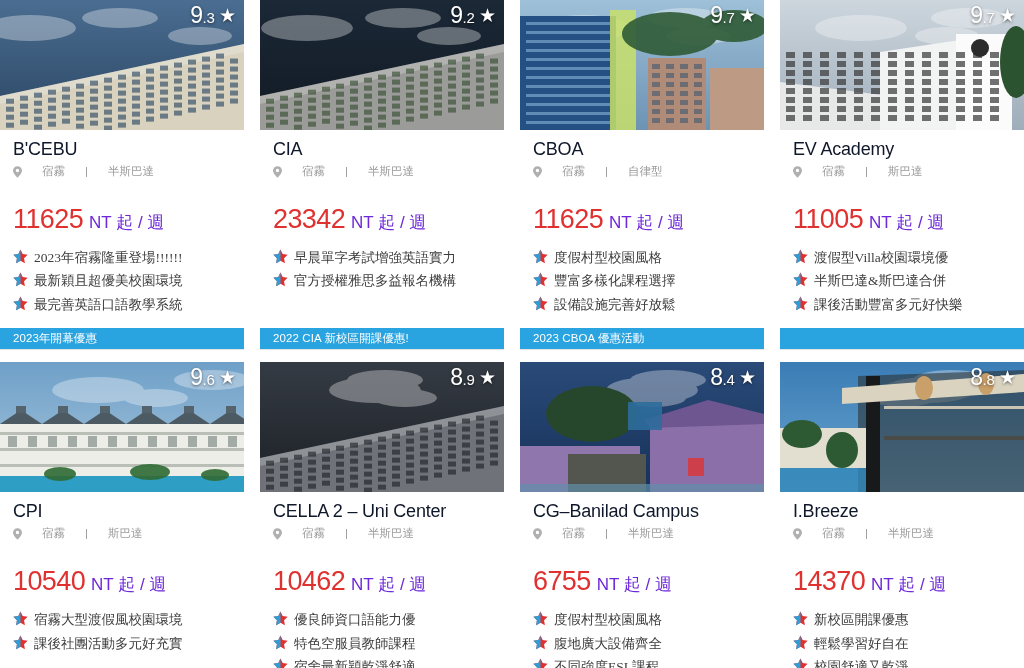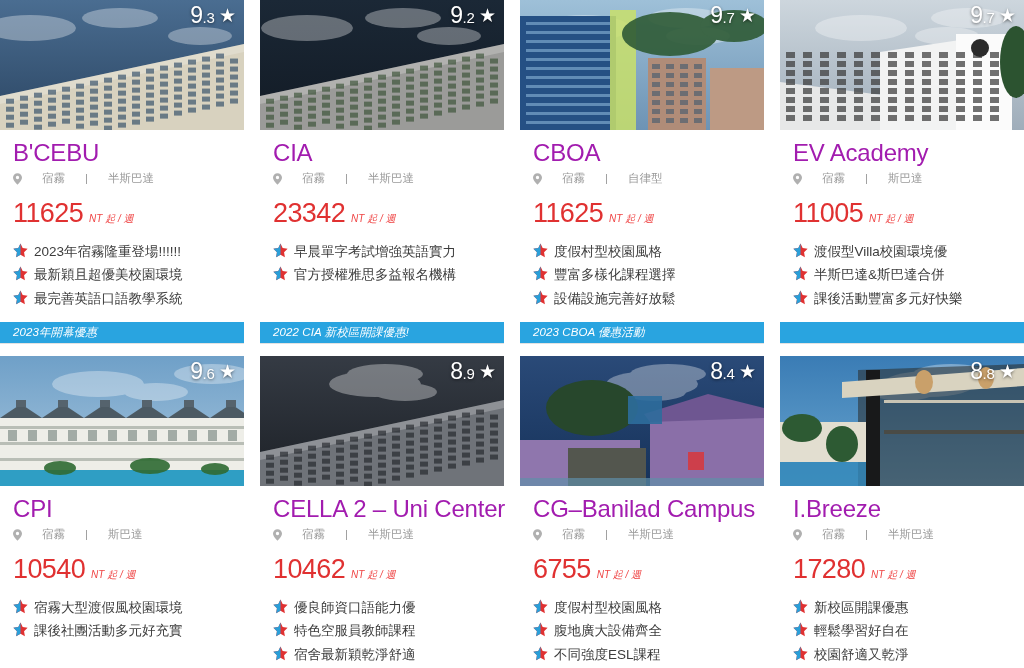--- a/index.html
+++ b/index.html
@@ -56,60 +56,59 @@
     pointer-events: none;
   }
   .rating .whole { font-size: 23px; font-weight: 400; letter-spacing: -.5px; }
   .rating .dec   { font-size: 15px; font-weight: 400; }
   .rating .star  { font-size: 19px; margin-left: 4px; position: relative; top: -1px; }
 
   
   .body { padding: 9px 13px 0 13px; flex: 1 1 auto; }
 
   .title {
-    font-size: 24px;
+    font-size: 18px;
     font-weight: 400;
-    color: #a21caf;
+    color: #0f172a;
     letter-spacing: -.2px;
     line-height: 1.15;
     white-space: nowrap;
   }
 
   .loc {
     margin-top: 6px;
     font-size: 11.5px;
     color: #9a9a9a;
     display: flex;
     align-items: center;
     gap: 20px;
     line-height: 1;
   }
   .pin { width: 9px; height: 12px; flex: none; display: block; }
 
   .price-row {
-    margin-top: 15px;
+    margin-top: 28px;
     display: flex;
     align-items: baseline;
     line-height: 1;
   }
   .price {
     font-size: 27px;
     color: #e03131;
     font-weight: 400;
     letter-spacing: -.6px;
   }
   .price-unit {
-    font-size: 10px;
-    color: #ef4444;
+    font-size: 17px;
+    color: #6d28d9;
     margin-left: 6px;
     white-space: nowrap;
-    font-style: italic;
   }
 
-  .feats { margin-top: 15px; padding-bottom: 10px; }
+  .feats { margin-top: 15px; padding-bottom: 10px; font-family: Liberation Serif, serif; }
   .feat {
     display: flex;
     align-items: flex-start;
     gap: 6px;
     font-size: 13.5px;
     color: #3c3c3c;
     line-height: 1.45;
     margin-bottom: 4px;
   }
   .feat-star { width: 15px; height: 15px; flex: none; margin-top: 1px; }
@@ -119,21 +118,20 @@
     height: 21px;
     background: #29a4e0;
     color: #ffffff;
     font-size: 11.5px;
     display: flex;
     align-items: center;
     padding: 0 13px;
     white-space: nowrap;
     overflow: hidden;
     letter-spacing: .1px;
-    font-style: italic;
   }
   .promo.blank { color: transparent; }
 </style>
 </head>
 <body>
 
 <div id="grid">
     <div class="card">
       <div class="photo"><svg width="244" height="130" viewBox="0 0 244 130" preserveAspectRatio="none">
           <defs>
@@ -1086,21 +1084,21 @@
         <div class="title">I.Breeze</div>
         <div class="loc">
           <svg class="pin" viewBox="0 0 10 13">
             <path d="M5 0C2.24 0 0 2.2 0 4.9 0 8.3 5 13 5 13s5-4.7 5-8.1C10 2.2 7.76 0 5 0zm0 6.7a1.85 1.85 0 1 1 0-3.7 1.85 1.85 0 0 1 0 3.7z" fill="#b0b0b0"></path>
           </svg>
           <span>宿霧</span>
           <span>|</span>
           <span>半斯巴達</span>
         </div>
         <div class="price-row">
-          <span class="price">17280</span>
+          <span class="price">14370</span>
           <span class="price-unit">NT 起 / 週</span>
         </div>
         <div class="feats">
           <div class="feat">
             <svg class="feat-star" viewBox="0 0 20 20">
               <path d="M10 .8l2.9 5.9 6.6.95-4.75 4.65 1.1 6.6L10 15.75 4.15 18.9l1.1-6.6L.5 7.65l6.6-.95z" fill="#e03131"></path>
               <path d="M10 .8l-2.9 5.9-6.6.95 4.75 4.65-1.1 6.6L10 15.75V.8z" fill="#2a9fd8"></path>
             </svg>
             <span>新校區開課優惠</span>
           </div>

